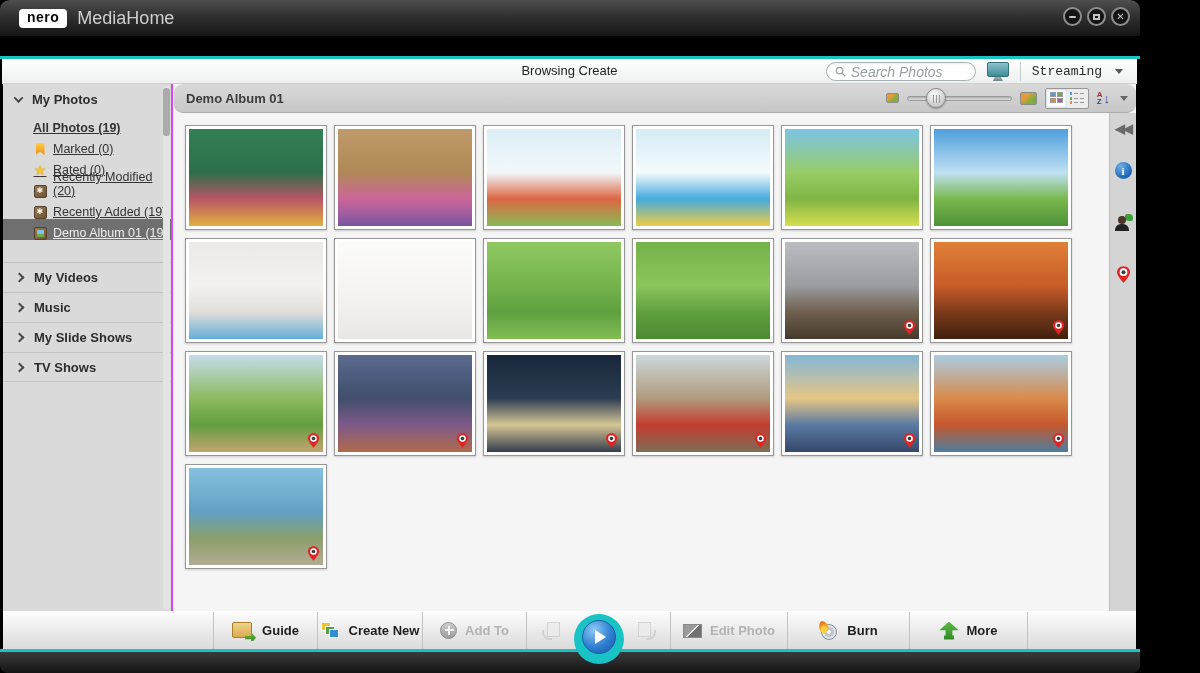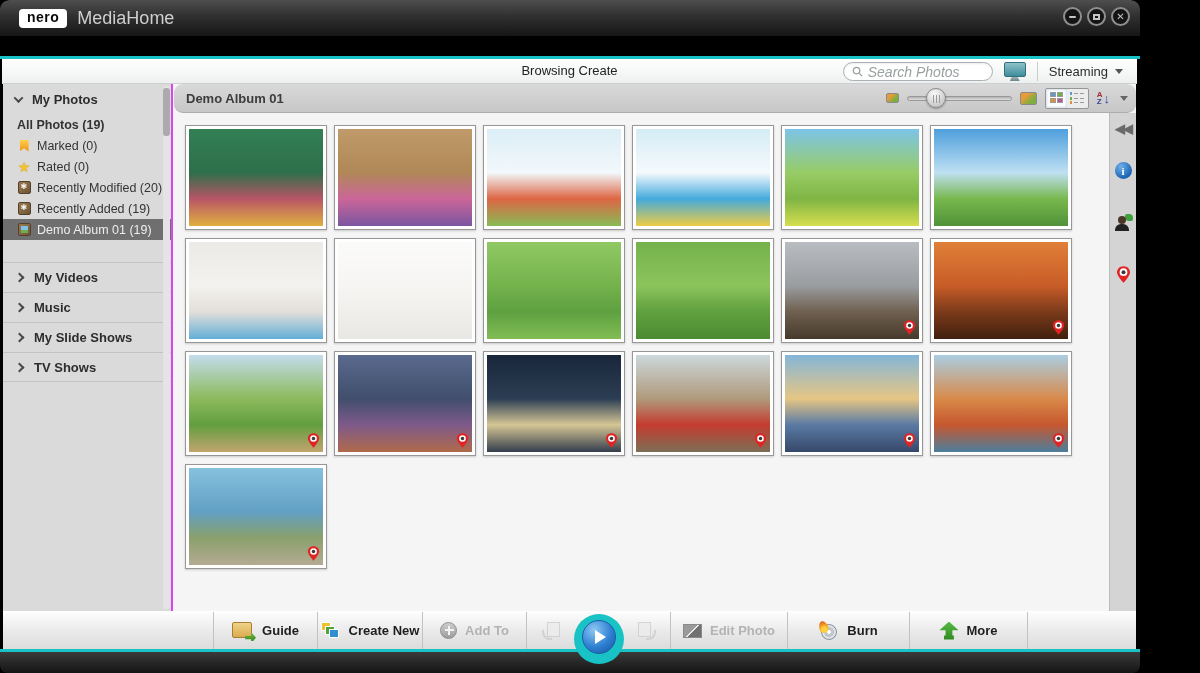--- a/index.html
+++ b/index.html
@@ -43,35 +43,35 @@
   .browse-right { position:absolute; right:14px; top:0; height:25px; display:flex; align-items:center; gap:11px; }
   .search-pill { width:150px; height:19px; border-radius:10px; border:1px solid #a9b2b5; background:#fff;
     display:flex; align-items:center; padding:0 8px; gap:5px; box-shadow:inset 0 1px 2px rgba(0,0,0,.08); }
   .search-pill input { border:none; outline:none; width:110px; font-size:14px; font-style:italic; color:#555; background:transparent; font-family:"Liberation Sans", sans-serif;}
   .search-pill input::placeholder { color:#9aa0a2; font-style:italic; }
   .monitor { width:22px; height:15px; border-radius:2px; border:1px solid #33707c;
     background:linear-gradient(180deg,#8fc3ca,#3e8c9a); position:relative; margin-bottom:4px;}
   .monitor:after { content:""; position:absolute; left:5px; bottom:-5px; width:10px; height:4px;
     background:linear-gradient(180deg,#9fb3b6,#6d8589); clip-path:polygon(20% 0,80% 0,100% 100%,0 100%); }
   .vdivider { width:1px; height:19px; background:#c9cccc; }
-  .streaming { display:flex; align-items:center; gap:7px; font-size:13px; color:#2b2b2b; }
+  .streaming { display:flex; align-items:center; gap:13px; font-size:13px; color:#2b2b2b;font-family:Liberation Mono, monospace; }
   .streaming .caret { border-top-color:#555; }
 
   
   .main { position:absolute; top:84px; left:3px; right:4px; bottom:62px; background:#f4f5f4; }
 
   
   .sidebar { position:absolute; left:0; top:0; bottom:0; width:170px; background:#dadada; border-right:2px solid #d946ef; }
   .sb-scroll { position:absolute; right:1px; top:2px; bottom:2px; width:7px; background:#e4e4e4; border-radius:3px; }
   .sb-thumb { position:absolute; right:0px; top:2px; width:7px; height:48px; background:#ababab; border-radius:3px; }
   .sb-header { height:30px; display:flex; align-items:center; padding-left:12px; gap:10px; font-weight:bold; font-size:13px; color:#2d2d2d; }
   .chev { width:7px; height:7px; border-right:2px solid #4a4a4a; border-bottom:2px solid #4a4a4a; display:inline-block; }
   .chev.down { transform:rotate(45deg) translate(-1px,-1px); }
   .chev.right { transform:rotate(-45deg); }
-  .sb-item { height:21px; display:flex; align-items:center; font-size:12.5px; color:#333; padding-left:14px; gap:6px; position:relative; }
+  .sb-item { height:21px; display:flex; align-items:flex-end; font-size:12.5px; color:#333; padding-left:30px; gap:6px; position:relative;text-decoration:underline; }
   .sb-item.bold { font-weight:bold; }
   .sb-item.selected { background:#6f6f6f; color:#ededed; }
   .sb-icon { width:14px; height:14px; display:inline-flex; align-items:center; justify-content:center; flex:0 0 14px; }
   .icon-bookmark { width:9px; height:12px; background:linear-gradient(180deg,#ffcf4a,#ef8f12); clip-path:polygon(0 0,100% 0,100% 100%,50% 72%,0 100%); border-radius:1px; }
   .icon-star { color:#f3c332; font-size:14px; line-height:12px; text-shadow:0 0 1px #b98a10; }
   .icon-album { width:13px; height:13px; background:linear-gradient(135deg,#9a7a52,#6d5436); border:1px solid #55412a; border-radius:2px; position:relative; }
   .icon-album:after { content:"✱"; position:absolute; left:2px; top:0px; font-size:8px; color:#f3f0e6; }
   .icon-album.photo:after { content:""; left:2px; top:2px; width:7px; height:7px; background:linear-gradient(180deg,#7ec2e8 55%,#6fae4c 55%); }
   .sb-sections { position:absolute; top:178px; left:0; right:0; }
   .sb-section { height:30px; border-top:1px solid #c3c3c3; display:flex; align-items:center; gap:11px; padding-left:13px;

